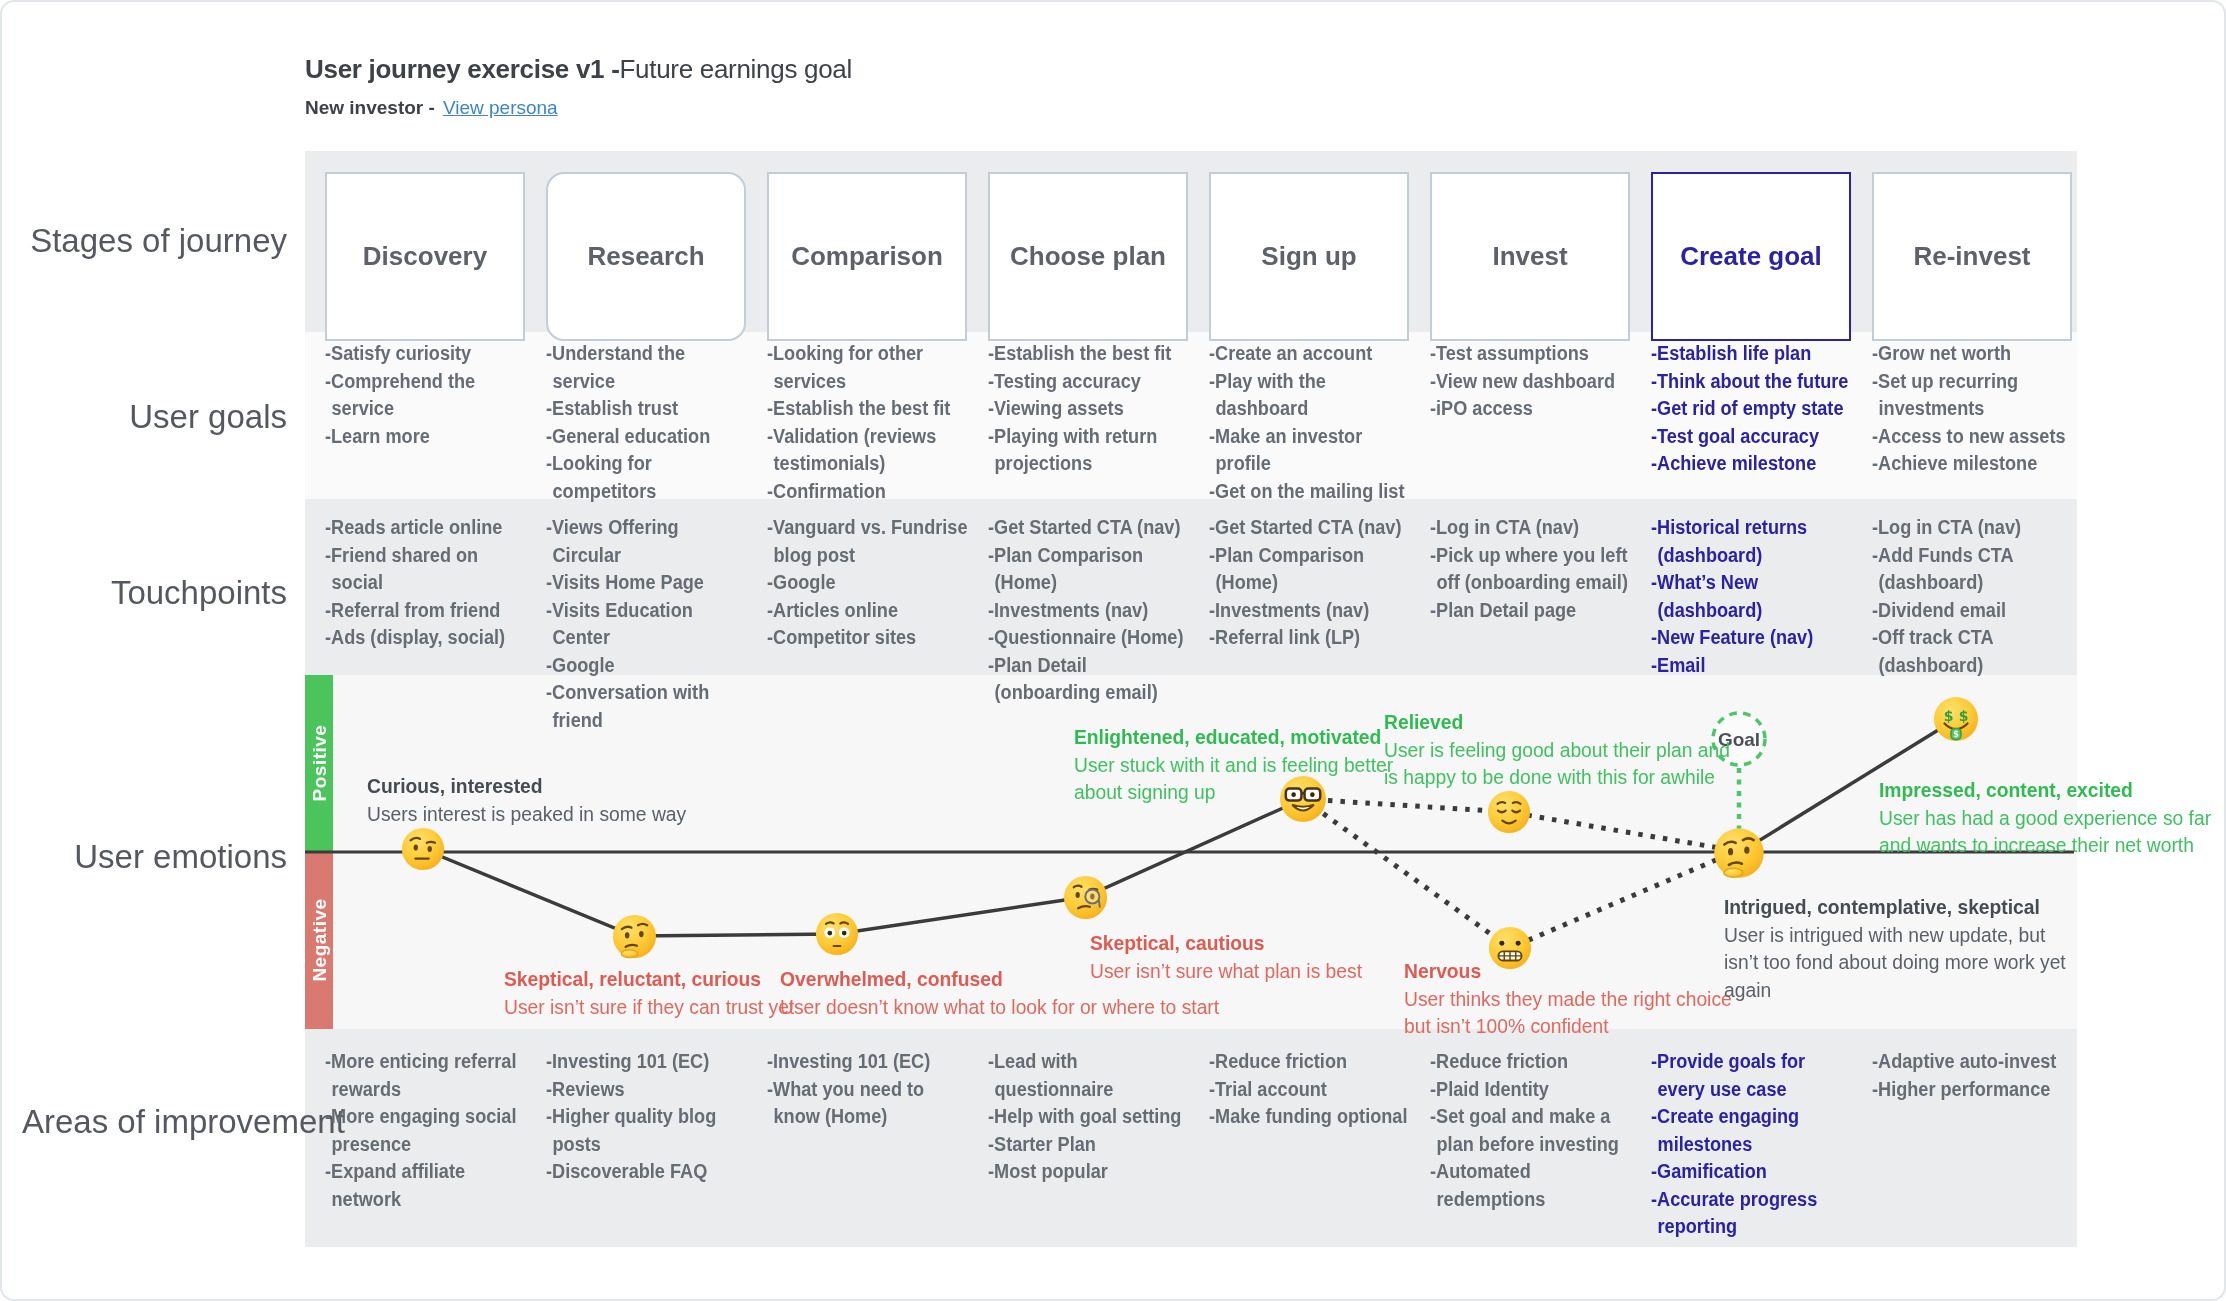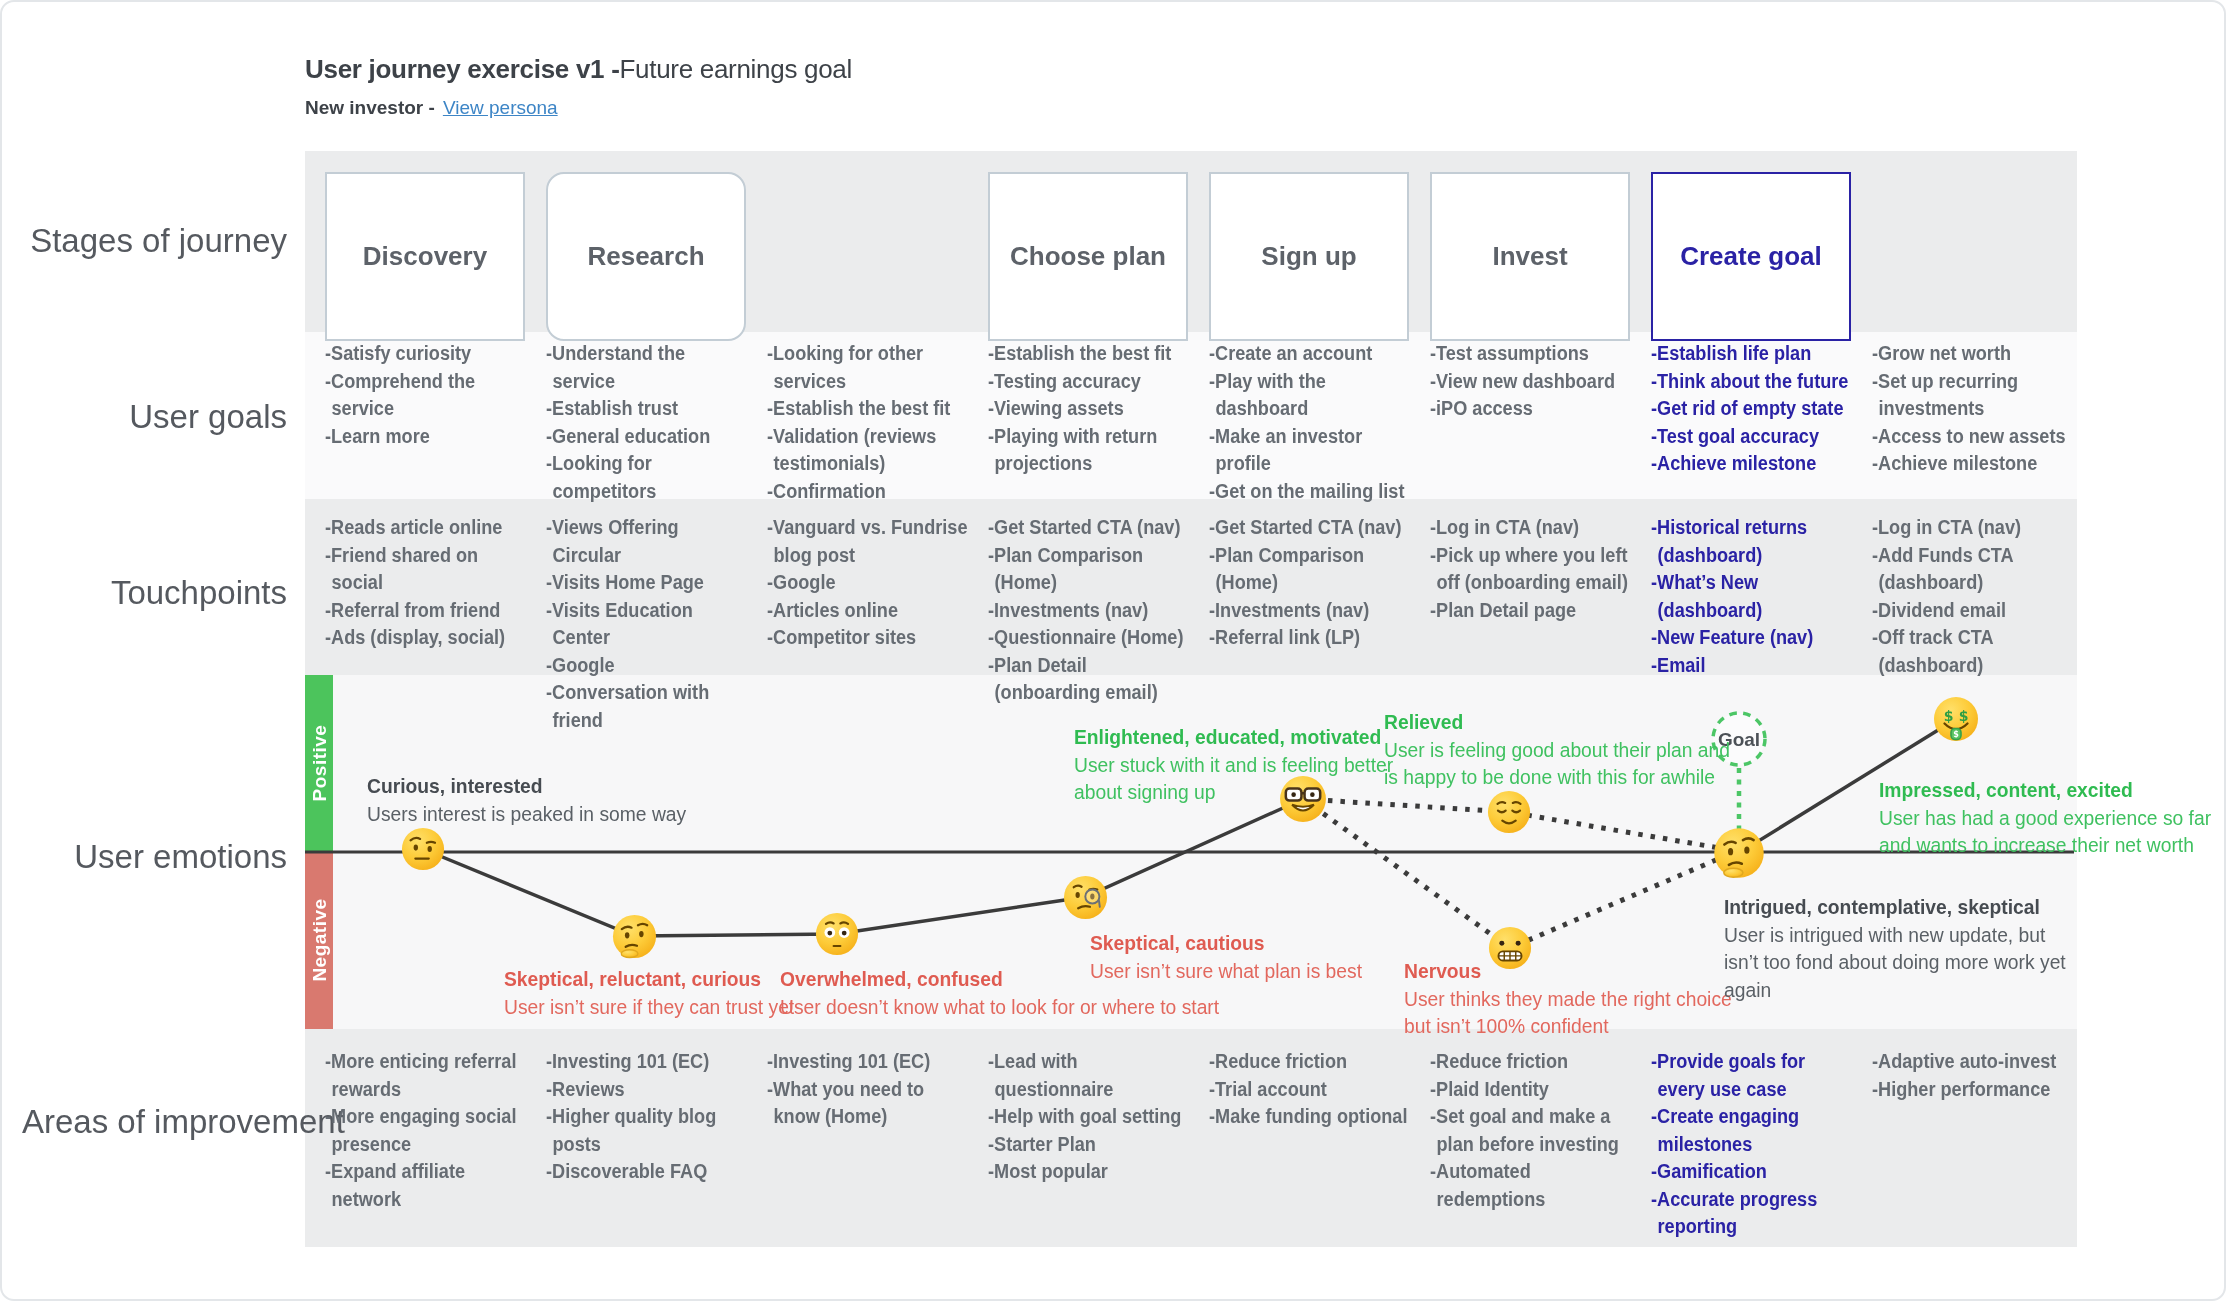--- a/index.html
+++ b/index.html
@@ -161,24 +161,26 @@
     <path class="goal-connector" d="M1737 766 L1737 830"></path>
     <circle class="goal-circle" cx="1737" cy="737" r="26"></circle>
     <text class="goal-text" x="1737" y="744">Goal</text>
   <path d="M421 847 L632 934 L835 932 L1083 895 L1301 797" class="line-solid"></path>
       <path d="M1737 851 L1954 717" class="line-solid"></path>
       <path d="M1301 797 L1507 810 L1735 849" class="line-dotted"></path>
       <path d="M1301 797 L1508 946 L1735 849" class="line-dotted"></path>
     </svg>
 <div class="stage-box" style="left: 323px;">Discovery</div>
     <div class="stage-box" style="left: 544px; border-radius: 18px;">Research</div>
+    <div class="stage-box" style="left: 765px;">Comparison</div>
     <div class="stage-box" style="left: 986px;">Choose plan</div>
     <div class="stage-box" style="left: 1207px;">Sign up</div>
     <div class="stage-box" style="left: 1428px;">Invest</div>
     <div class="stage-box hl" style="left: 1649px;">Create goal</div>
+    <div class="stage-box" style="left: 1870px;">Re-invest</div>
     <div class="cell" style="left: 323px; top: 338px;">
       <div class="bullet">-Satisfy curiosity</div>
       <div class="bullet">-Comprehend the service</div>
       <div class="bullet">-Learn more</div>
     </div>
     <div class="cell" style="left: 544px; top: 338px;">
       <div class="bullet">-Understand the service</div>
       <div class="bullet">-Establish trust</div>
       <div class="bullet">-General education</div>
       <div class="bullet">-Looking for competitors</div>

